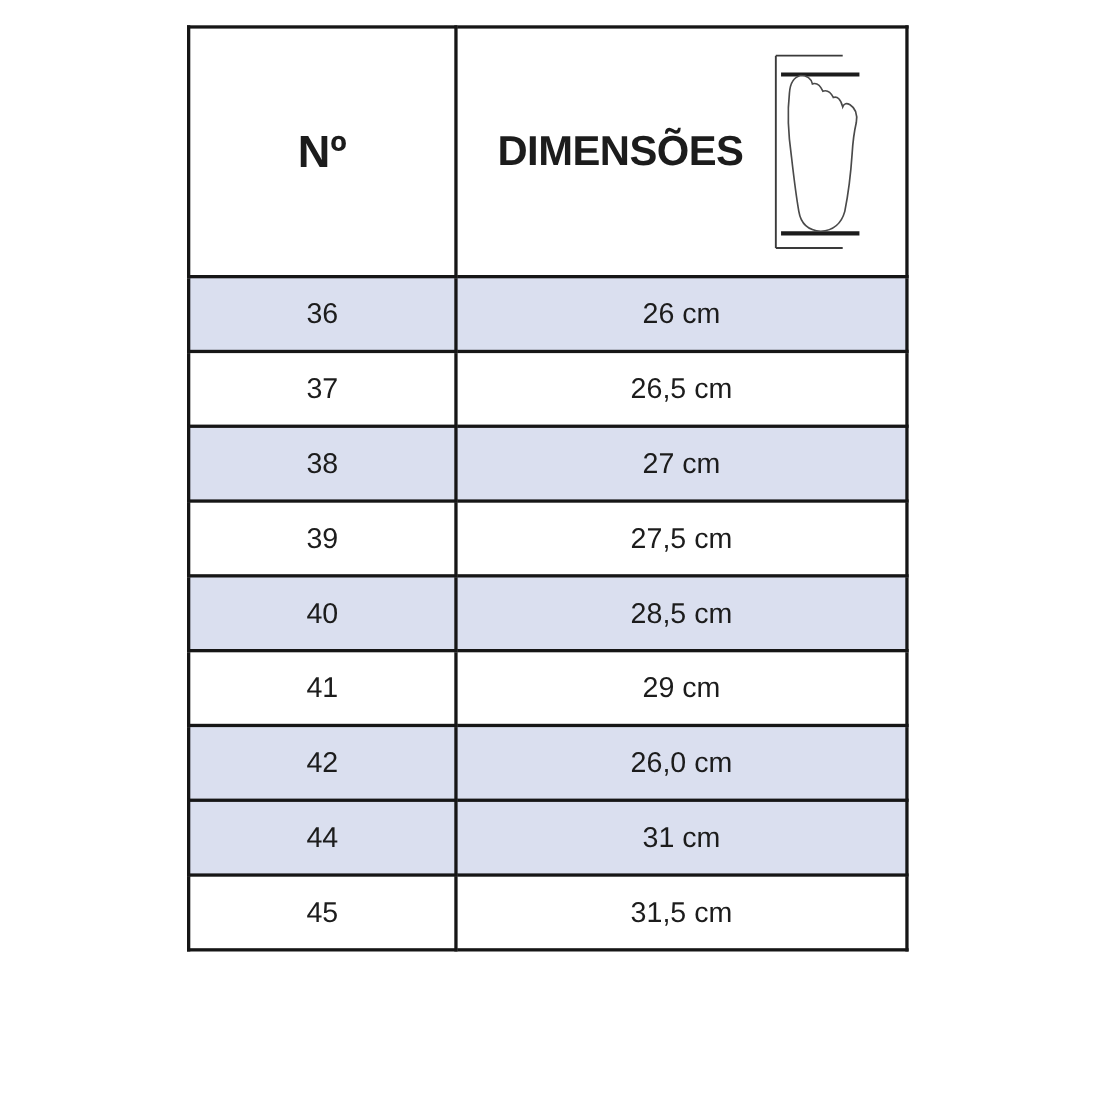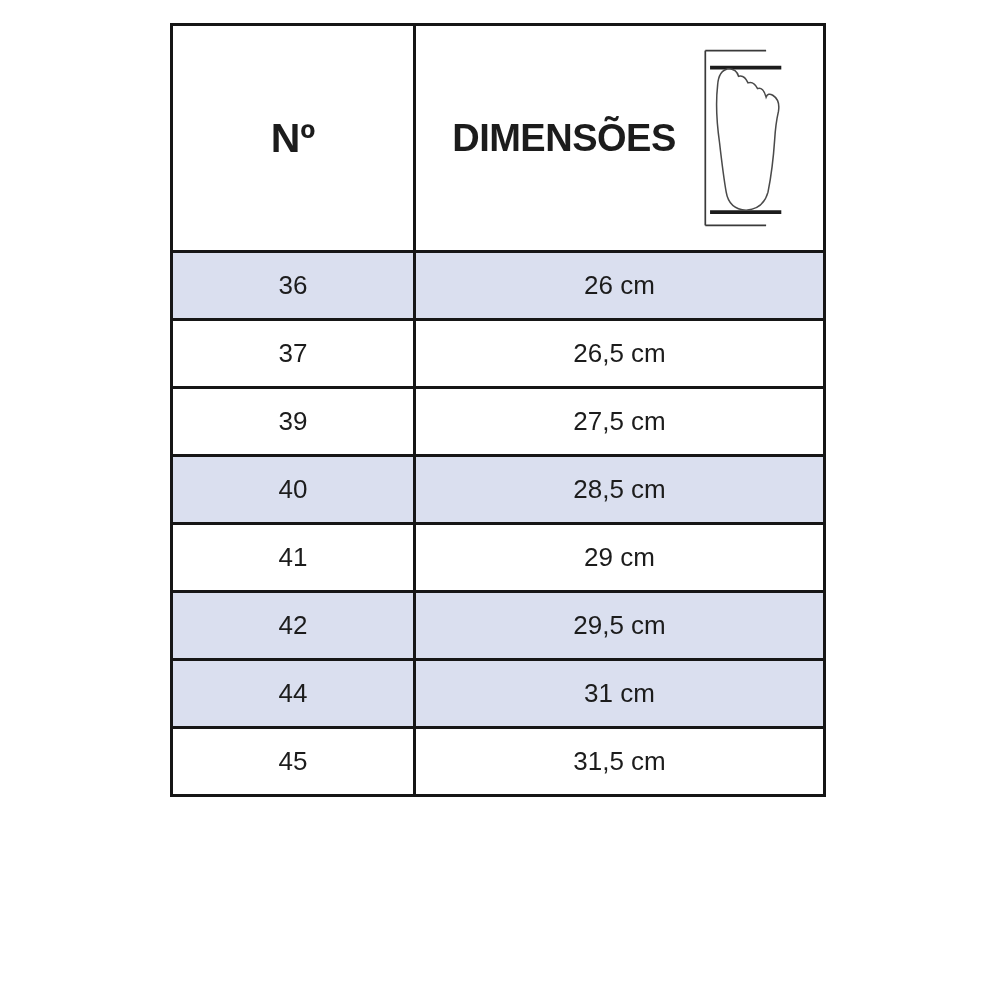--- a/index.html
+++ b/index.html
@@ -96,35 +96,39 @@
     </thead>
     <tbody>
         <tr class="shaded">
           <td>36</td>
           <td>26 cm</td>
         </tr>
         <tr>
           <td>37</td>
           <td>26,5 cm</td>
         </tr>
+        <tr class="shaded">
+          <td>38</td>
+          <td>27 cm</td>
+        </tr>
         <tr>
           <td>39</td>
           <td>27,5 cm</td>
         </tr>
         <tr class="shaded">
           <td>40</td>
           <td>28,5 cm</td>
         </tr>
         <tr>
           <td>41</td>
           <td>29 cm</td>
         </tr>
         <tr class="shaded">
           <td>42</td>
-          <td>29,5 cm</td>
+          <td>26,0 cm</td>
         </tr>
         <tr class="shaded">
           <td>44</td>
           <td>31 cm</td>
         </tr>
         <tr>
           <td>45</td>
           <td>31,5 cm</td>
         </tr>
       </tbody>

